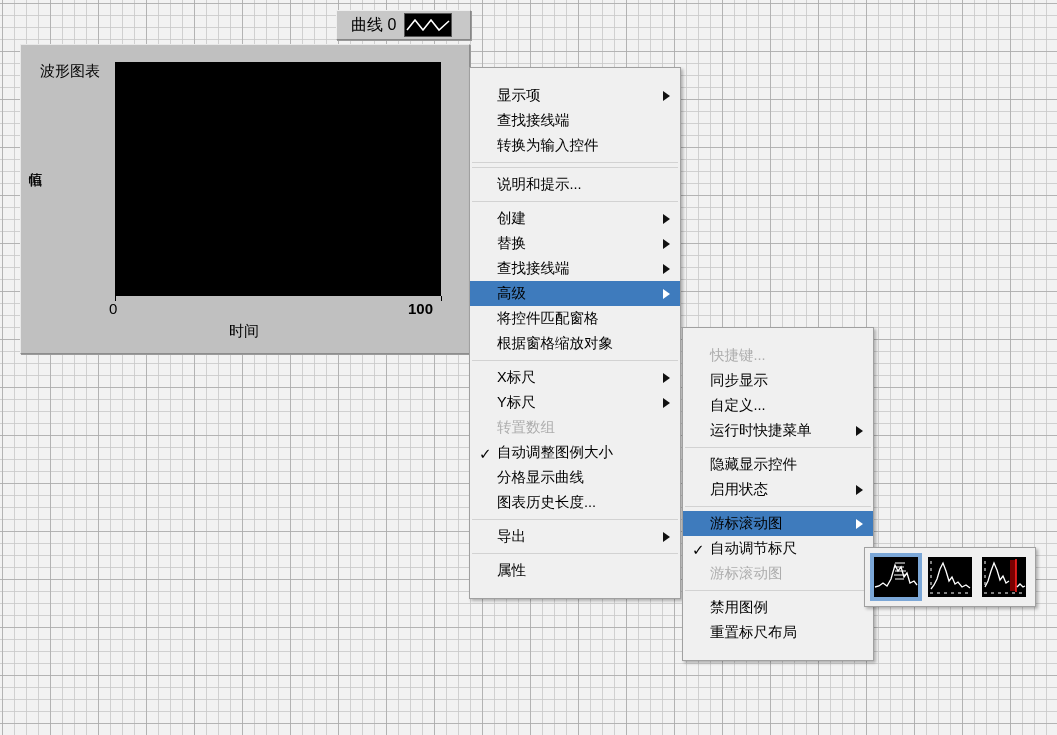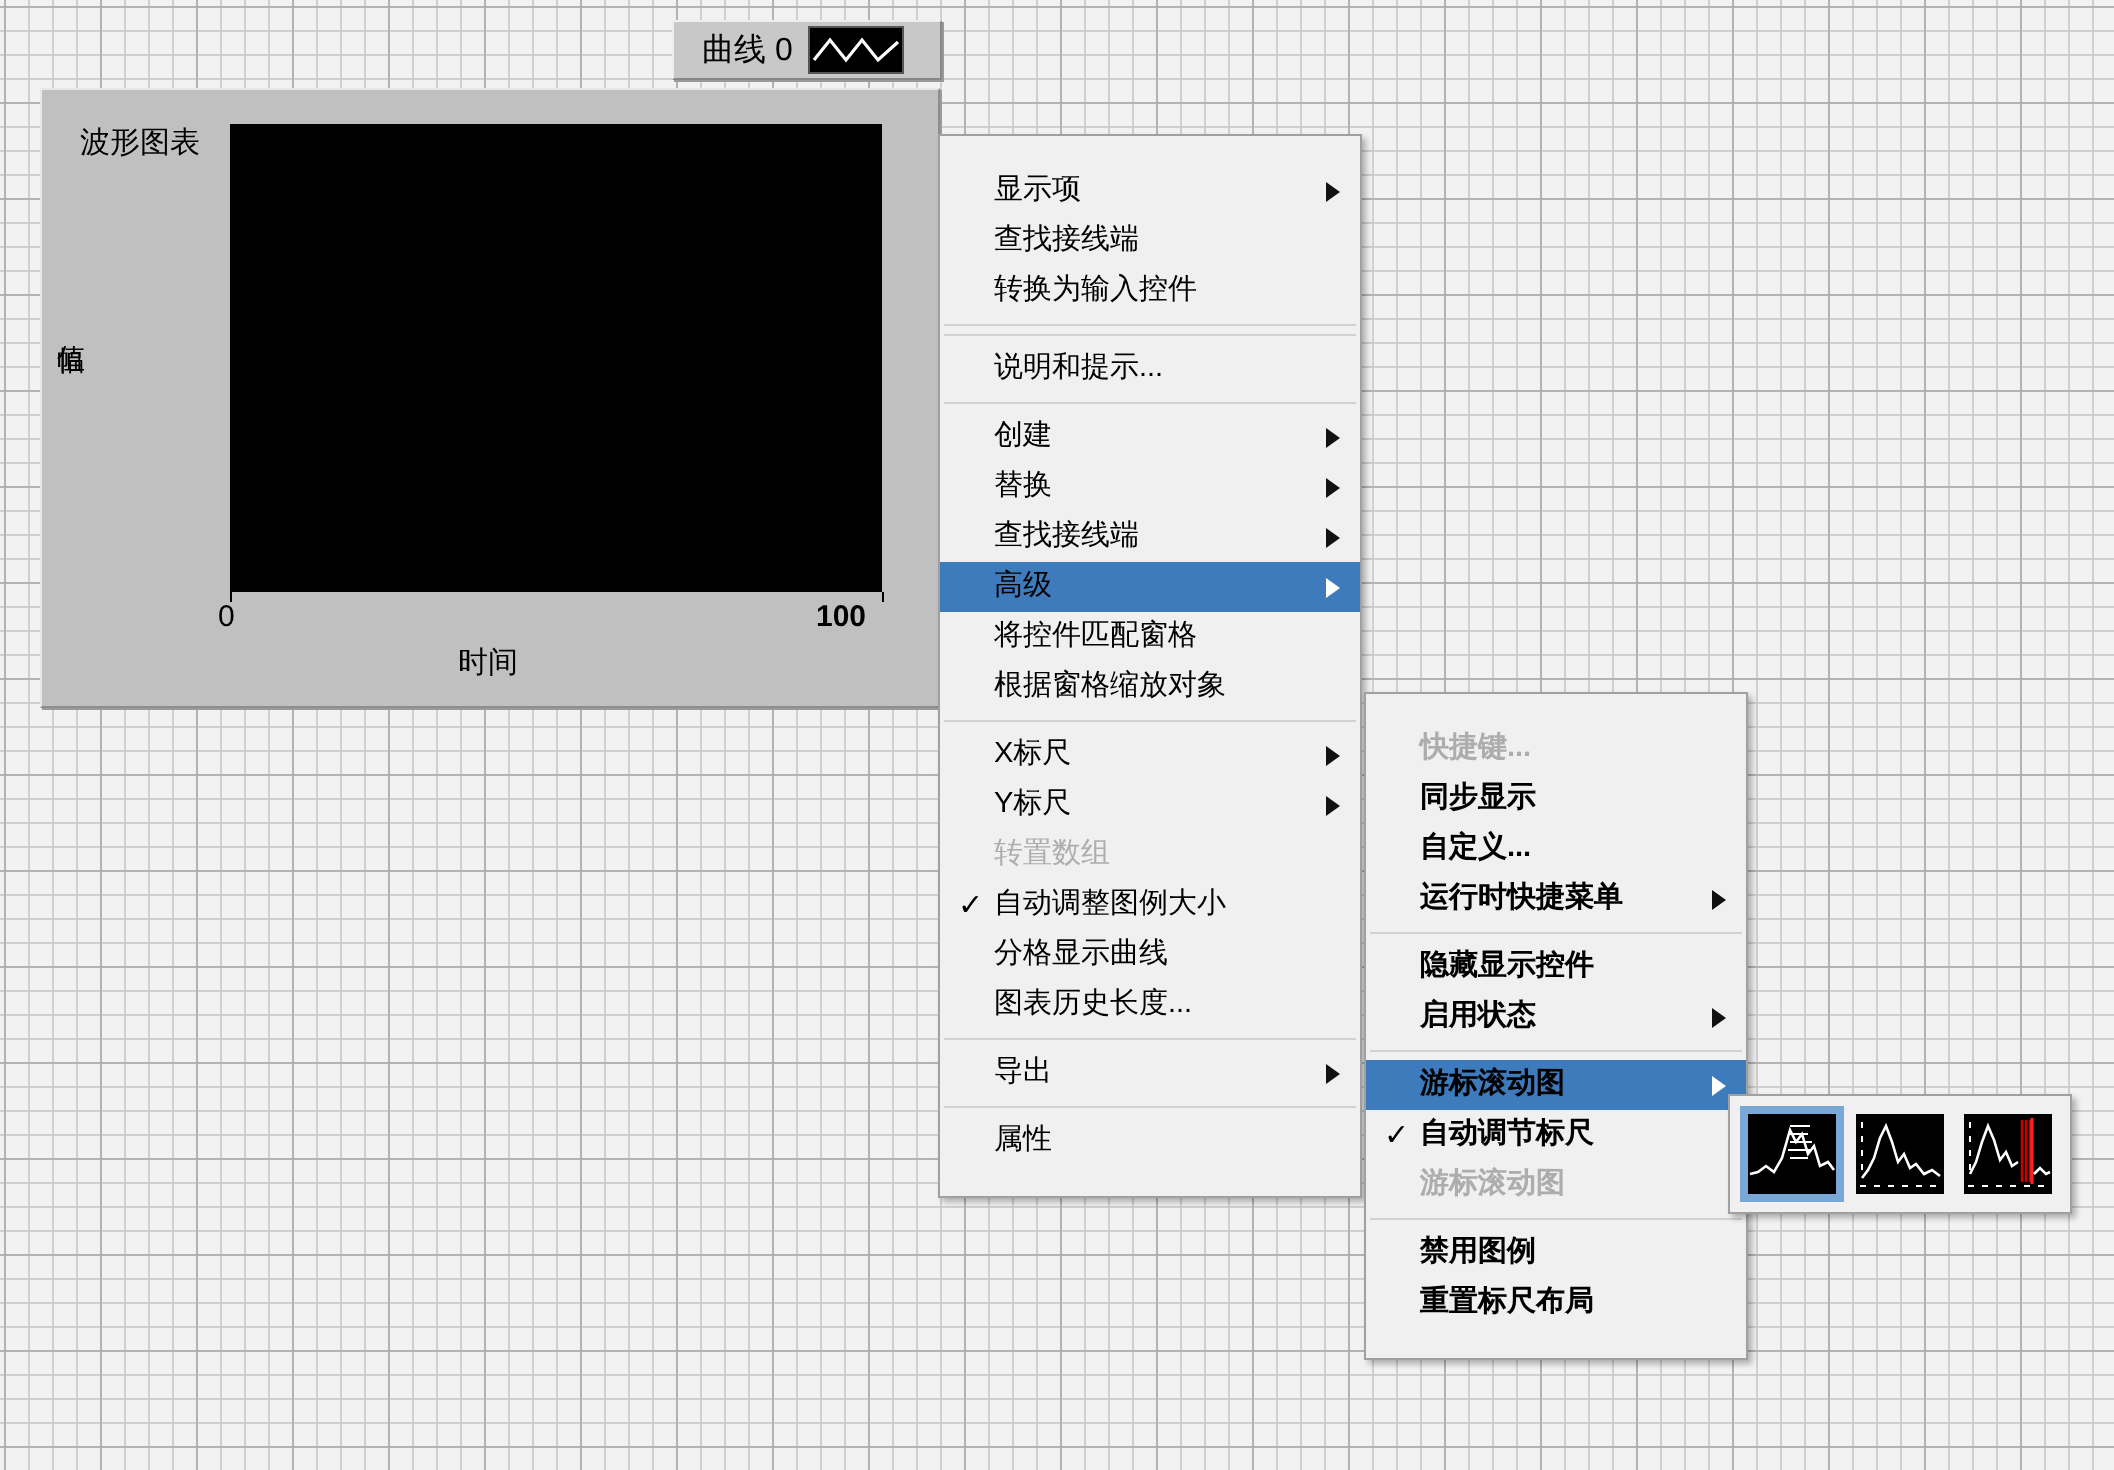--- a/index.html
+++ b/index.html
@@ -162,23 +162,22 @@
     color: #000;
     user-select: none;
   }
   #context-menu-main {
     left: 469px;
     top: 67px;
     width: 210px;
   }
   #context-menu-advanced {
     left: 682px;
-    top: 346px;
+    top: 327px;
     width: 190px;
-    font-weight: bold;
   }
   #context-menu-refresh-mode {
     left: 864px;
     top: 547px;
     width: 170px;
     padding: 9px 0;
   }
   .menu-item {
     position: relative;
     height: 25px;

